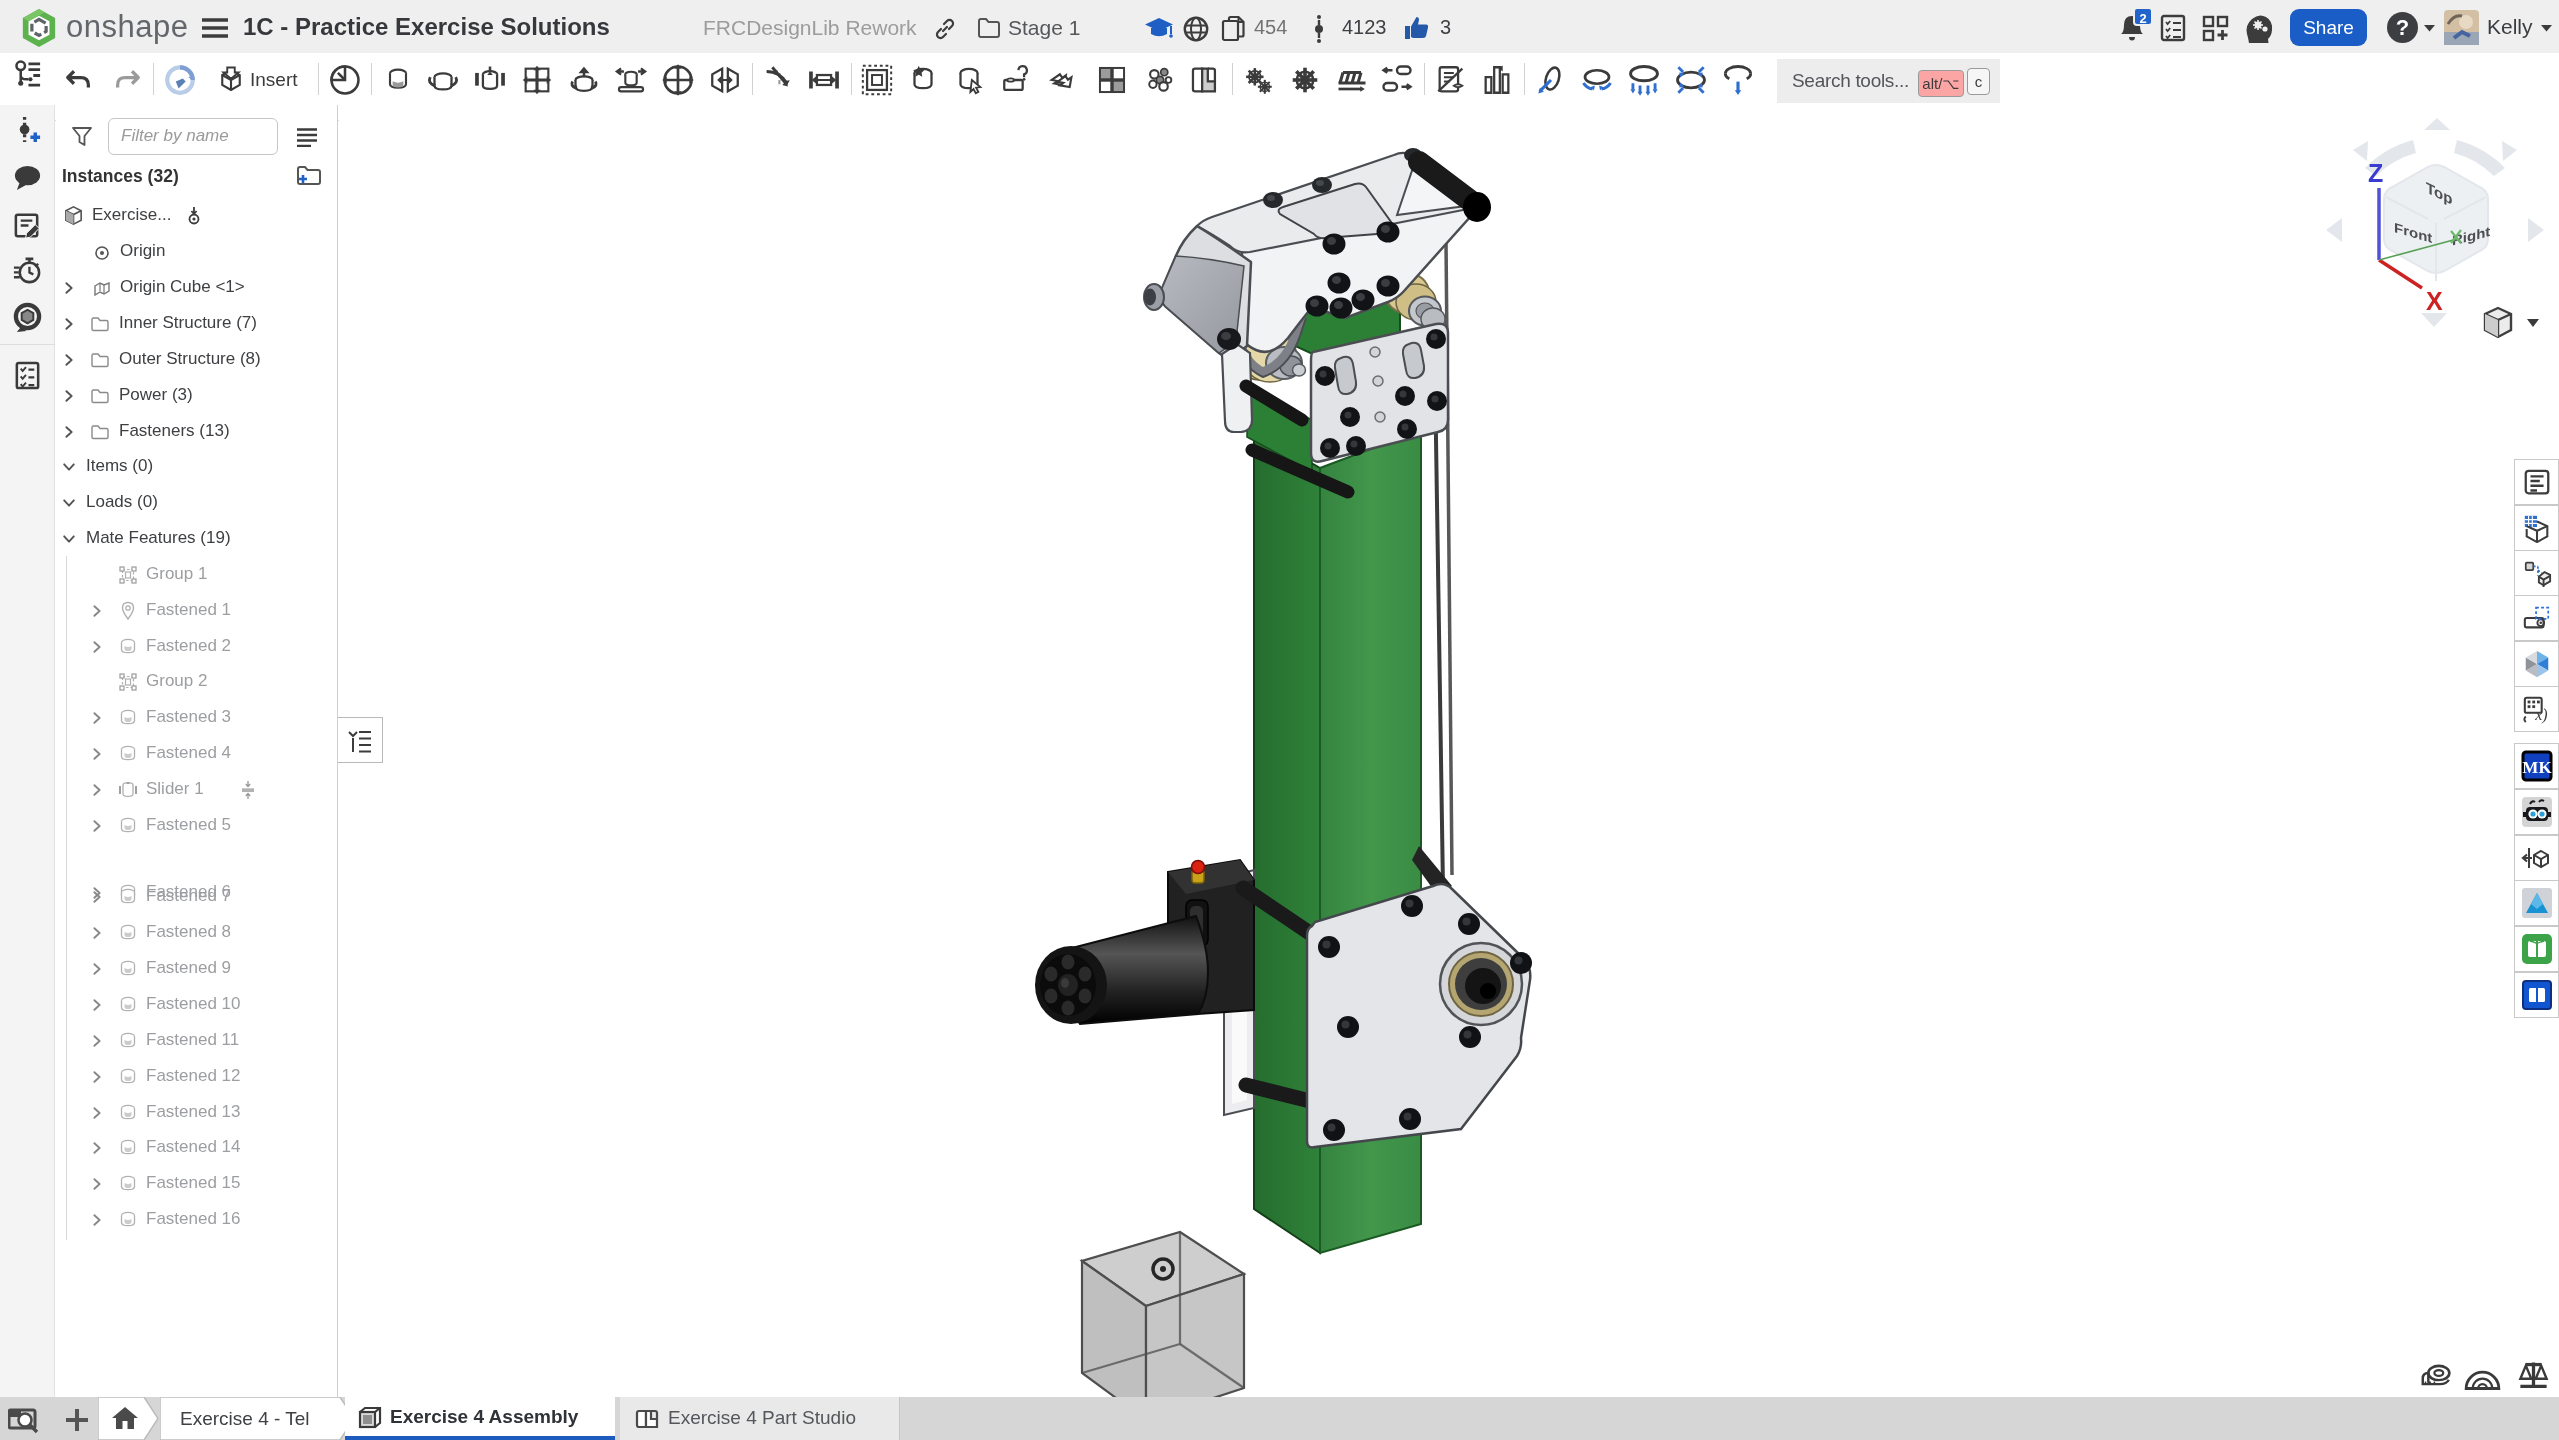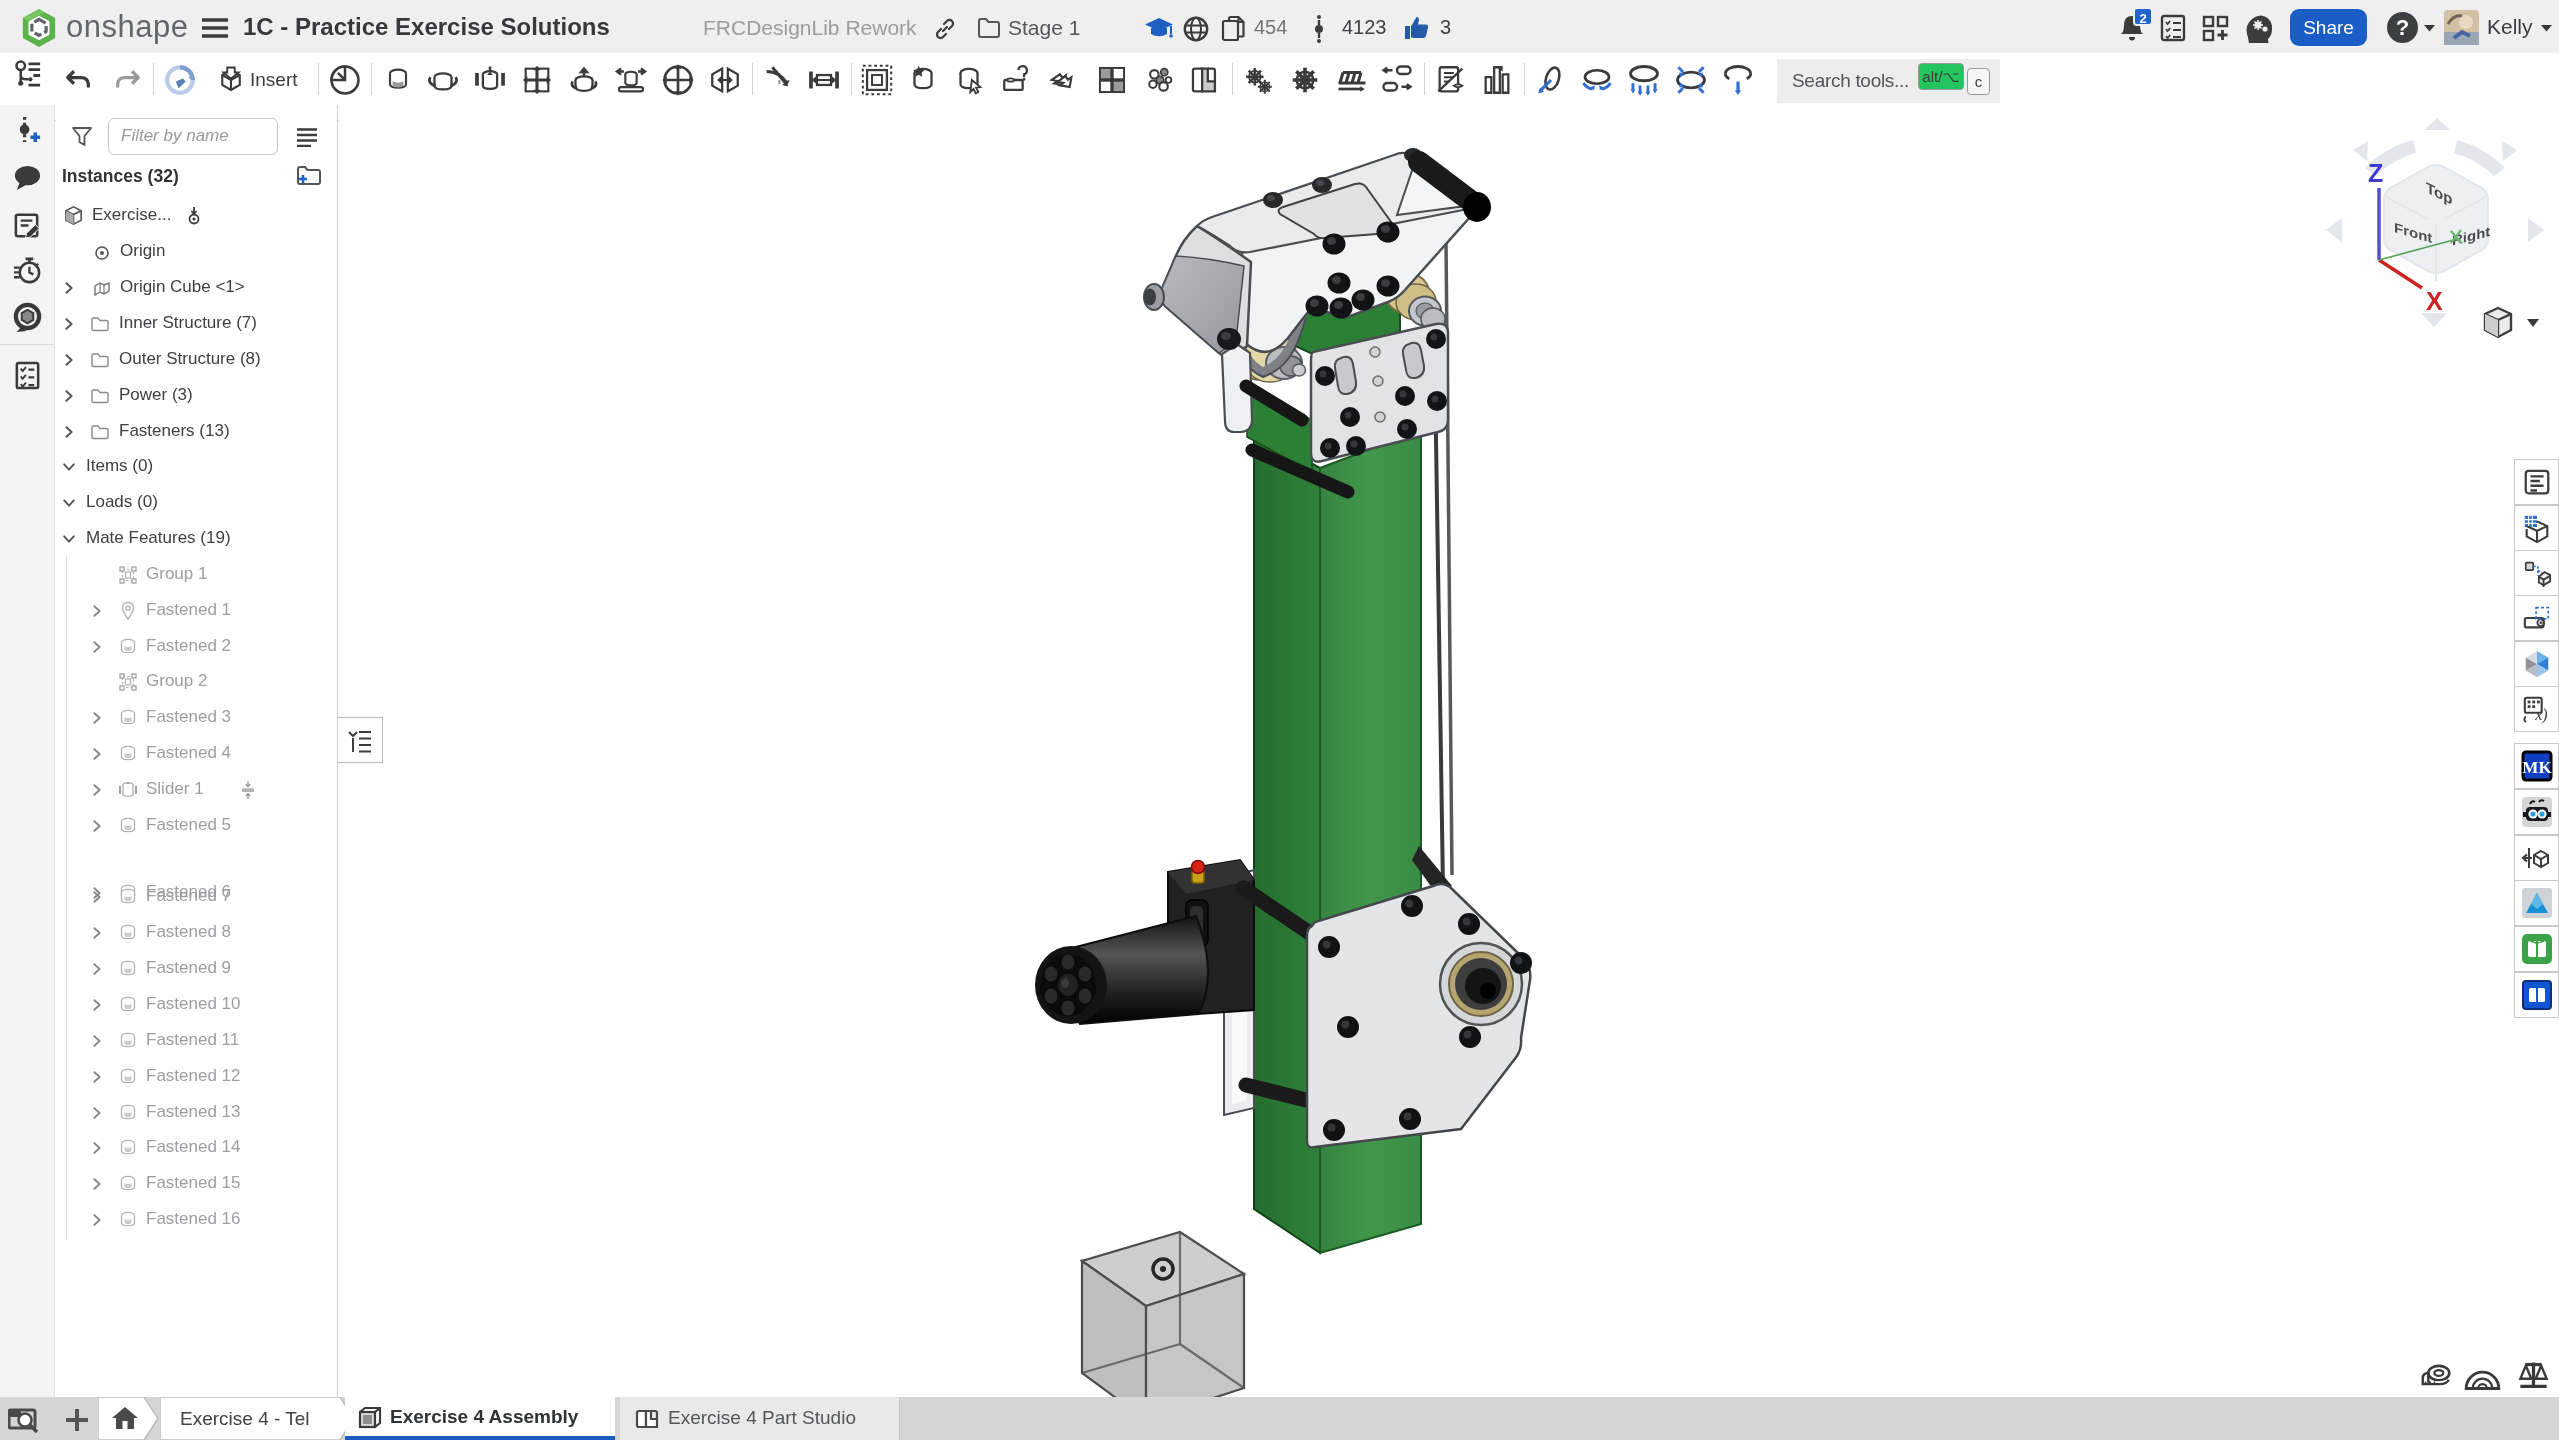--- a/index.html
+++ b/index.html
@@ -353,21 +353,21 @@
       </g>
     </svg>
 <svg class="tbi" style="left:1719px;width:38px;height:38px;top:8px" viewBox="0 0 24 24">
       <path d="M4 8 a8 4.5 0 1 1 16 0" fill="none" stroke="#3b3b3b" stroke-width="1.8"></path>
       <path d="M4 8 q0 2 2.5 3.2 M20 8 q0 2-2.5 3.2" stroke="#3b3b3b" stroke-width="1.8" fill="none"></path>
       <path d="M12 13 v6" stroke="#2e6fd0" stroke-width="2"></path>
       <path d="M12 21.5 l-2-3 h4 z" fill="#2e6fd0"></path>
     </svg>
 <div id="searchbox">
 <span style="position:absolute;left:15px;top:11px;font-size:19px;color:#54565a;letter-spacing:-0.3px">Search tools...</span>
-<span style="position:absolute;left:141px;top:4px;width:46px;height:27px;border:1.5px solid #9a9a9a;border-radius:4px;background:#22c55e;font-size:15px;color:#3c3c3c;text-align:center;line-height:25px">alt/⌥</span>
+<span style="position:absolute;left:141px;top:11px;width:46px;height:27px;border:1.5px solid #9a9a9a;border-radius:4px;background:#fca5a5;font-size:15px;color:#3c3c3c;text-align:center;line-height:25px">alt/⌥</span>
 <span style="position:absolute;left:190px;top:9px;width:23px;height:27px;border:1.5px solid #9a9a9a;border-radius:4px;background:#f6f6f6;font-size:15px;color:#3c3c3c;text-align:center;line-height:25px">c</span>
 </div>
 </div>
 <div id="leftstrip">
 <div style="position:absolute;left:0;top:-52px;width:55px;height:52px;background:#fff"></div>
 <svg class="lsi" style="top:-46px;left:12px" viewBox="0 0 32 32">
       <circle cx="9" cy="7" r="4.4" fill="none" stroke="#3a3a3a" stroke-width="2.6"></circle>
       <path d="M9 11 v12 M9 17 q0 4 6 4 h2" fill="none" stroke="#3a3a3a" stroke-width="2.6"></path>
       <circle cx="9" cy="25" r="2.6" fill="#3a3a3a"></circle>
       <circle cx="19" cy="21" r="2.2" fill="#3a3a3a"></circle>

